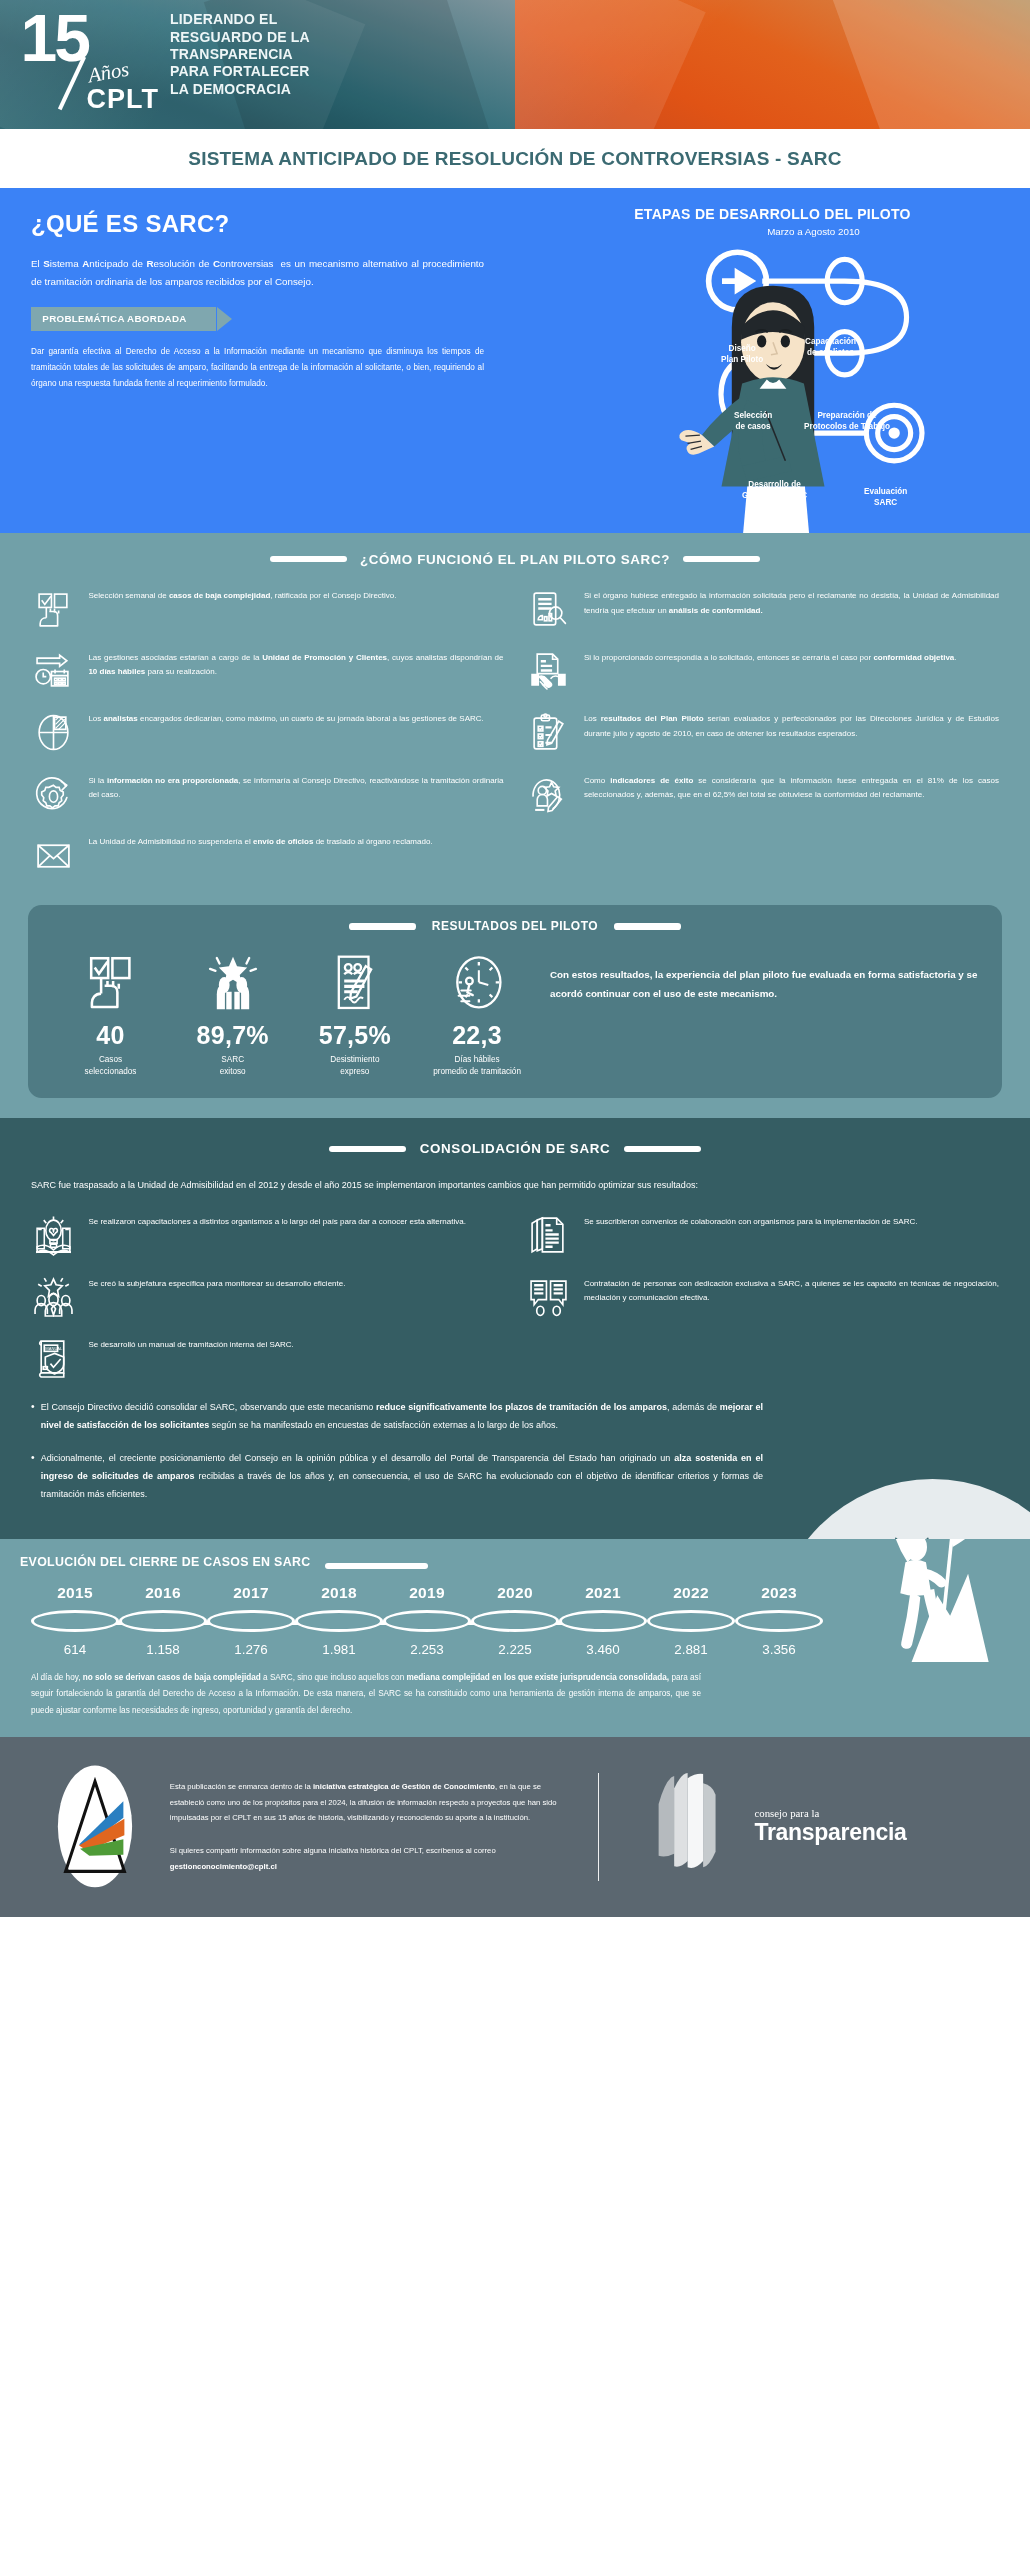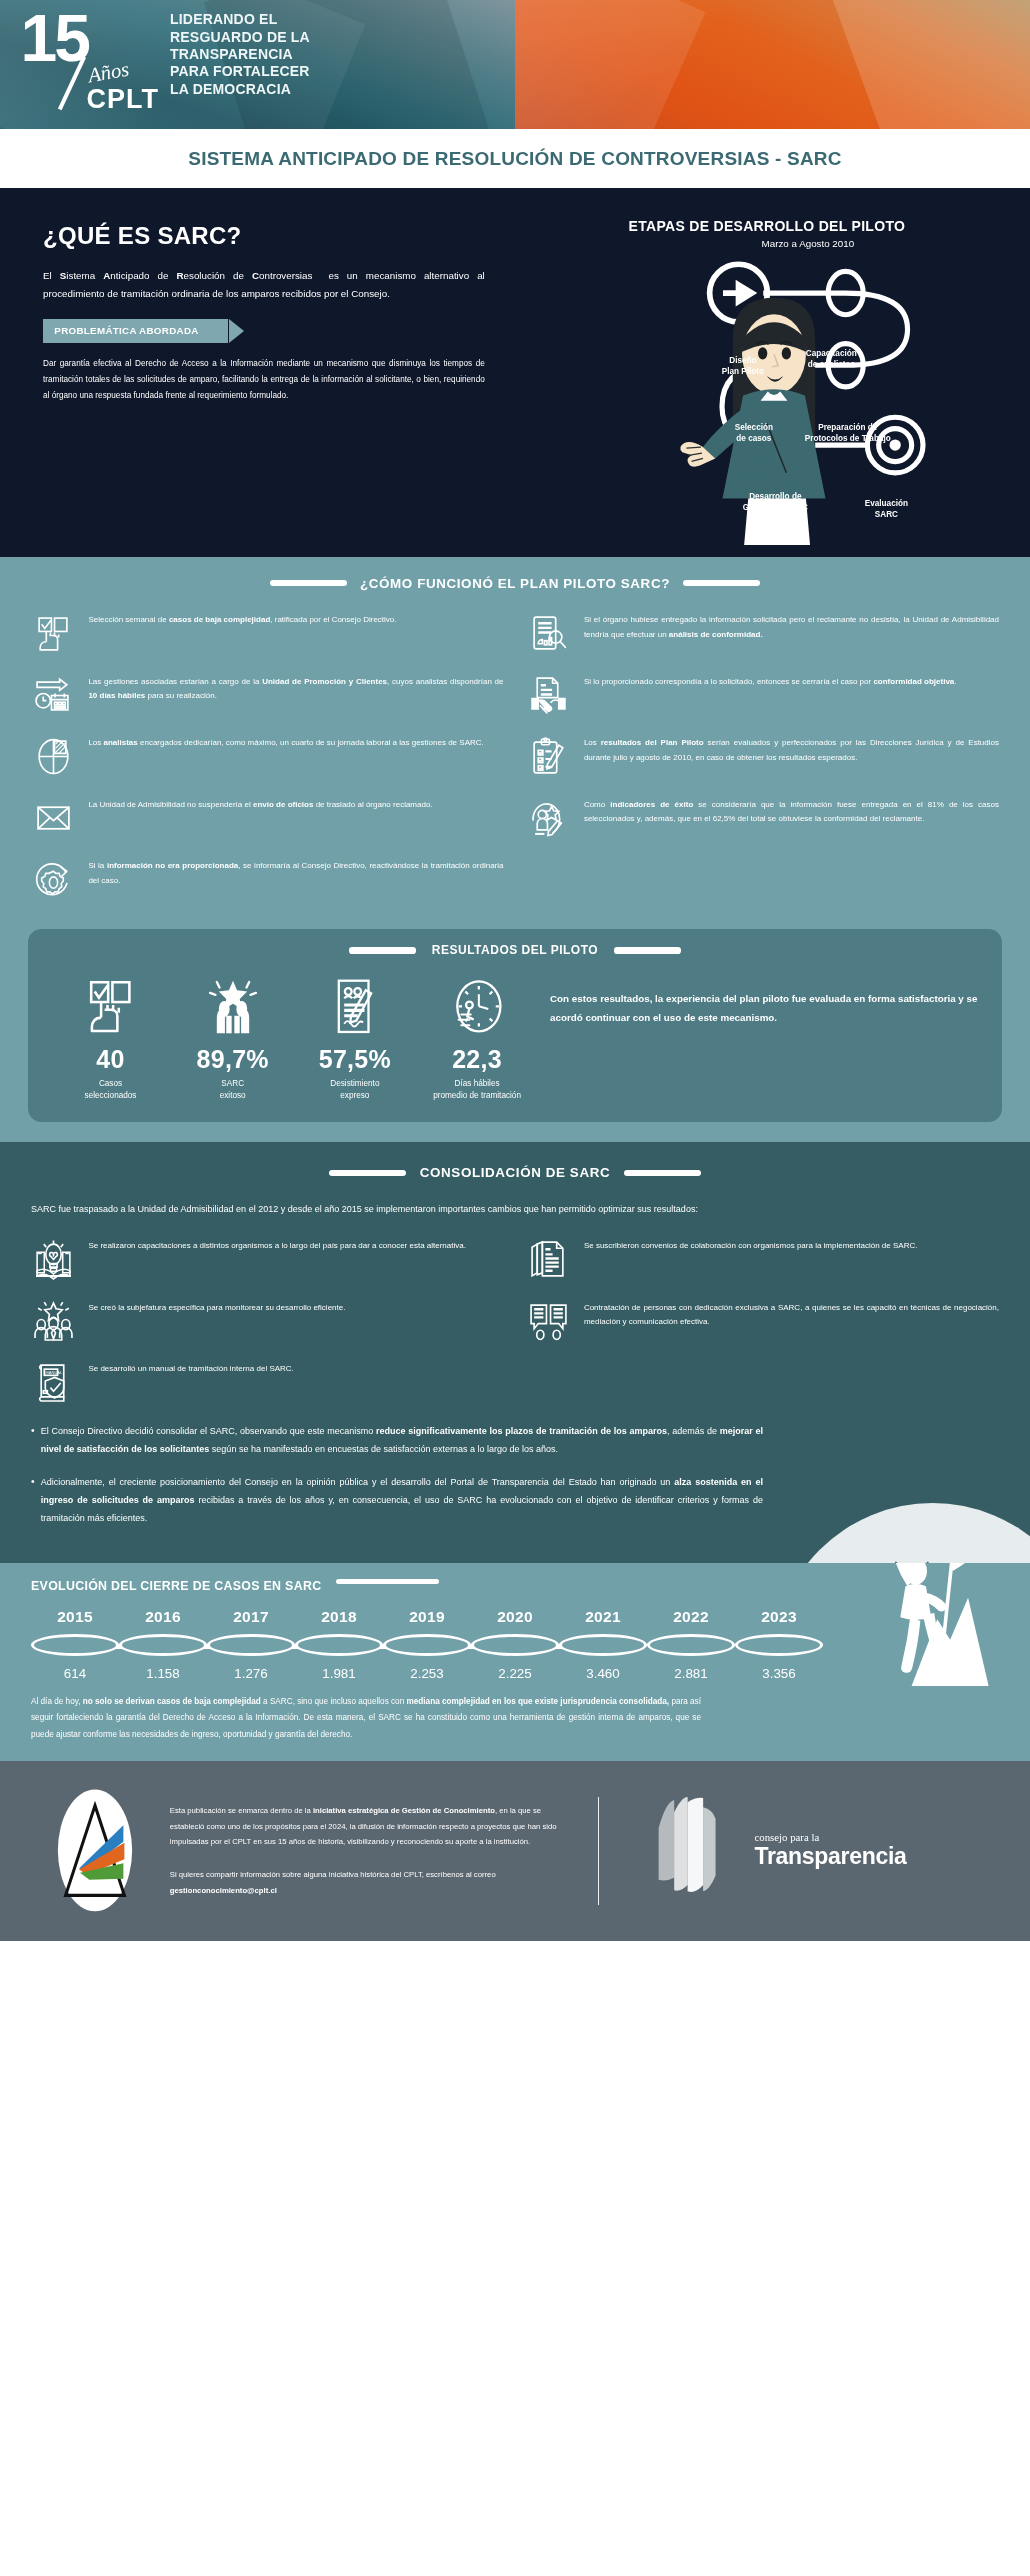--- a/index.html
+++ b/index.html
@@ -50,21 +50,21 @@
   .logo15 .slash { position:absolute; left:49px; top:47px; width:3.6px; height:58px; background:#fff; transform:rotate(25deg); }
 
   .hdr-tag { position:absolute; left:170px; top:11.3px; color:#eef6f7; font-size:14px; font-weight:bold;
              line-height:1.24; letter-spacing:0.2px; z-index:5; }
 
   
   .titlebar { height:59px; background:#fff; display:flex; align-items:center; justify-content:center; }
   .titlebar h1 { color:#3b6a72; font-size:19px; font-weight:bold; text-align:center; line-height:1.22; letter-spacing:0.2px; }
 
   
-  .sec-dark { background:#0f172a; position:relative; padding:12px; }
+  .sec-dark { background:#3b82f6; position:relative; padding:0; }
   .s1 { display:flex; height:345px; position:relative; }
   .s1-left { width:515px; padding:21.6px 31px 0 31px; position:relative; z-index:3;}
   .s1-title { color:#fff; font-size:24px; font-weight:bold; letter-spacing:0.3px; margin-bottom:17.5px;}
   .s1-p { color:#fff; font-size:9.8px; line-height:1.85; text-align:justify; }
   .s1-p b { font-weight:bold; }
   .ribbon { margin-top:15.5px; width:185px; height:24px; background:#7fa7af; position:relative; display:flex; align-items:center; }
   .ribbon span { color:#fff; font-weight:bold; font-size:9.8px; padding-left:11.3px; letter-spacing:0.3px;}
   .ribbon::after { content:""; position:absolute; right:-15.5px; top:0; border-top:12px solid transparent;
                    border-bottom:12px solid transparent; border-left:15.5px solid #7fa7af; }
   .s1-p2 { color:#fff; font-size:8.2px; line-height:1.95; text-align:justify; margin-top:13.4px; }
@@ -108,21 +108,21 @@
   .bigcircle { position:absolute; right:-62px; top:361px; width:319px; height:319px; border-radius:50%;
                background:#e7ecee; z-index:1;}
   .bullets { padding:17.5px 31px 5.2px 31px; position:relative; z-index:3;}
   .bullet { display:flex; gap:6.2px; color:#fff; font-size:9px; line-height:2.0; text-align:justify;
             max-width:732px; margin-bottom:15.5px;}
   .bullet .dot { font-size:10.3px; line-height:1.8;}
   .bullet b { font-weight:bold;}
 
   
   .sec-time { background:#71a0a8; padding:15.5px 0 17.5px 0; position:relative; overflow:hidden;}
-  .time-head { display:flex; align-items:flex-start; gap:14.4px; padding:0 31px; margin-bottom:15.5px;}
+  .time-head { display:flex; align-items:flex-end; gap:14.4px; padding:0 20px; margin-bottom:15.5px;}
   .time-head h2 { color:#fff; font-size:12.4px; font-weight:bold; letter-spacing:0.3px;}
   .time-head .bar { width:103px; height:5.7px; background:#fff; border-radius:3.1px;}
   .tl { position:relative; padding:0 31px; }
   .tl-years, .tl-vals { display:flex; }
   .tl-years div, .tl-vals div { width:88px; text-align:center; color:#fff;}
   .tl-years div { font-size:15.5px; font-weight:bold; letter-spacing:0.3px;}
   .tl-vals div { font-size:13.4px; }
   .tl-line { position:relative; height:25px; margin:8.2px 0 6.2px 0;}
   .tl-line .rail { position:absolute; left:44px; right:386px; top:10.8px; height:3.6px; background:#fff;}
   .tl-nodes { display:flex; position:relative;}
@@ -288,38 +288,38 @@
               <path d="M38 5 v66 M10 38 h56"></path>
               <path d="M40 8 h22 v24 h-22 z" fill="none"></path>
               <path d="M42 30 l18 -18 M42 22 l14 -14 M42 14 l8 -8 M48 32 l14 -14" stroke-width="2.2"></path>
             </svg>
           </div>
           <div class="txt">Los <b>analistas</b> encargados dedicarían, como máximo, un cuarto de su jornada laboral a las gestiones de SARC.</div>
         </div>
 
         <div class="item">
           <div class="ico">
-            <svg width="39" height="39" viewBox="0 0 76 76" fill="none" stroke="#fff" stroke-width="3.4">
-              <rect x="8" y="18" width="60" height="42"></rect>
-              <path d="M8 18 L38 44 L68 18 M8 60 L30 39 M68 60 L46 39"></path>
-            </svg>
-          </div>
-          <div class="txt">La Unidad de Admisibilidad no suspendería el <b>envío de oficios</b> de traslado al órgano reclamado.</div>
-        </div>
-
-        <div class="item">
-          <div class="ico">
             <svg width="39" height="39" viewBox="0 0 76 76" fill="none" stroke="#fff" stroke-width="3.2">
               <path d="M62 24 A30 30 0 1 0 64 46" stroke-linecap="round"></path>
               <path d="M52 14 l12 8 l-10 10" stroke-linejoin="round"></path>
               <path d="M38 22 l5 4 h6 l2 6 l6 3 v6 l-4 5 l1 6 l-5 4 l-2 6 h-6 l-5 4 l-5 -4 h-6 l-2 -6 l-5 -4 l1 -6 l-4 -5 v-6 l6 -3 l2 -6 h6 z"></path>
               <ellipse cx="38" cy="44" rx="8" ry="11"></ellipse>
             </svg>
           </div>
           <div class="txt">Si la <b>información no era proporcionada</b>, se informaría al Consejo Directivo, reactivándose la tramitación ordinaria del caso.</div>
+        </div>
+
+        <div class="item">
+          <div class="ico">
+            <svg width="39" height="39" viewBox="0 0 76 76" fill="none" stroke="#fff" stroke-width="3.4">
+              <rect x="8" y="18" width="60" height="42"></rect>
+              <path d="M8 18 L38 44 L68 18 M8 60 L30 39 M68 60 L46 39"></path>
+            </svg>
+          </div>
+          <div class="txt">La Unidad de Admisibilidad no suspendería el <b>envío de oficios</b> de traslado al órgano reclamado.</div>
         </div>
       </div>
 
       <div class="col">
         <div class="item">
           <div class="ico">
             <svg width="39" height="39" viewBox="0 0 76 76" fill="none" stroke="#fff" stroke-width="3.2">
               <rect x="10" y="6" width="42" height="62" rx="4"></rect>
               <path d="M18 18 h26 M18 27 h26 M18 36 h26" stroke-width="4.5"></path>
               <path d="M18 58 a8 8 0 0 1 8 -8 v8 z"></path>

